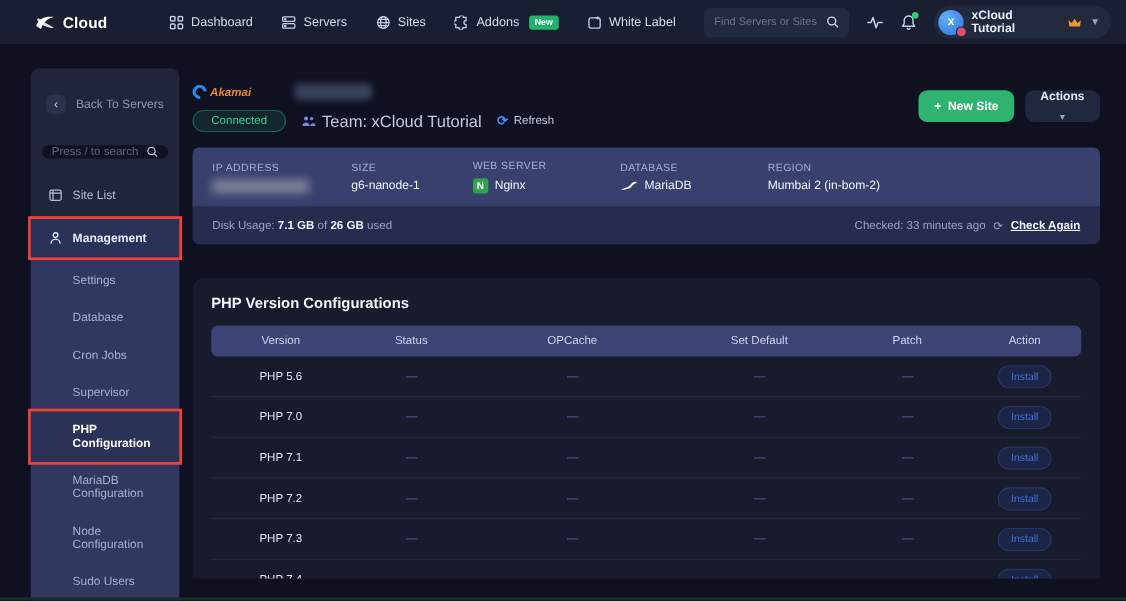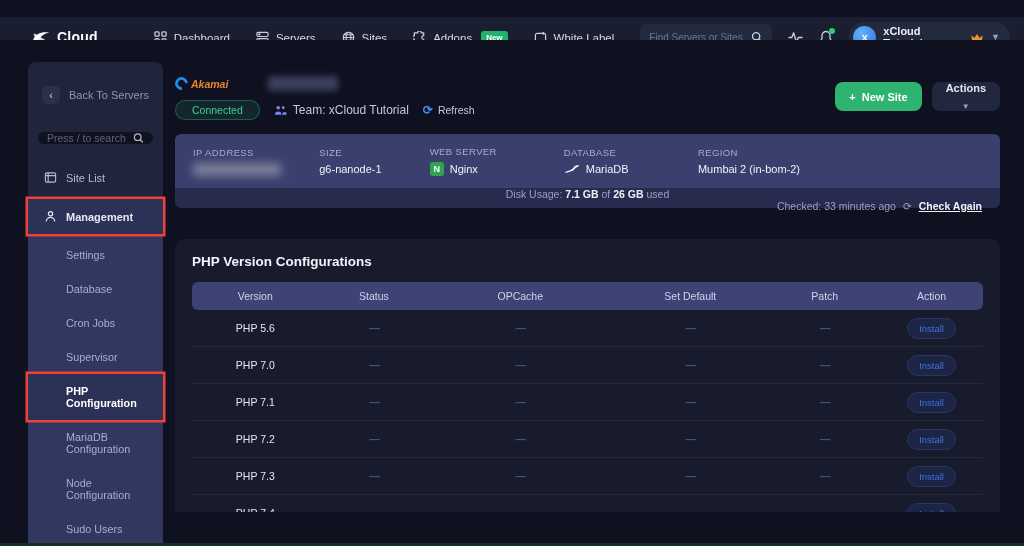--- a/index.html
+++ b/index.html
@@ -1,20 +1,20 @@
 <!DOCTYPE html>
 <html><head>
 <meta charset="utf-8">
 <style>
   * { margin:0; padding:0; box-sizing:border-box; }
   html,body { width:1024px; height:546px; overflow:hidden; }
   body { font-family:"Liberation Sans", sans-serif; background:#0f1121; color:#dfe3f0; position:relative; }
 
   
-  .navbar { height:40px; background:#191e31; display:flex; align-items:center; padding:0 14px 0 30px; gap:26px;margin-top:17px; }
+  .navbar { height:40px; background:#191e31; display:flex; align-items:center; padding:0 14px 0 30px; gap:26px; }
   .brand { display:flex; align-items:center; gap:5px; margin-right:30px; }
   .brand .logo-mark { width:22px; height:22px; }
   .brand .brand-text { font-size:14px; font-weight:bold; color:#ffffff; letter-spacing:.2px; }
   .nav-item { display:flex; align-items:flex-end; gap:7px; font-size:11.5px; color:#d6dae8; cursor:pointer; }
   .nav-item svg { display:block; }
   .badge-new { background:#23b26d; color:#fff; font-size:8px; font-weight:bold; padding:2px 5px; border-radius:3px; margin-left:2px; }
   .nav-right { margin-left:auto; display:flex; align-items:center; gap:16px; }
   .nav-search { width:132px; height:27px; background:#242a3d; border:none; border-radius:6px; display:flex; align-items:center; padding:0 9px; gap:6px; }
   .nav-search input { flex:1; background:transparent; border:none; outline:none; color:#cdd2e2; font-size:10px; font-family:inherit; width:90px; }
   .nav-search input::placeholder { color:#6d7490; }
@@ -47,35 +47,35 @@
 
   
   .main { position:absolute; left:175px; top:0; width:825px; bottom:0; }
   .server-head { display:flex; align-items:flex-start; margin-top:36px; }
   .provider-row { display:flex; align-items:center; gap:8px; }
   .akamai { display:flex; align-items:center; gap:3px; font-size:10.5px; font-weight:bold; font-style:italic; color:#e8862a; }
   .akamai .crescent { width:13px; height:13px; border-radius:50%; border:3px solid #1f8ceb; border-right-color:transparent; transform:rotate(40deg); }
   .blur-name { width:70px; height:15px; margin-left:32px; border-radius:3px; background:#39405c; filter:blur(3px); }
   .status-row { display:flex; align-items:center; gap:14px; margin-top:9px; }
   .pill-connected { background:rgba(46,197,135,.12); border:1px solid rgba(46,197,135,.35); color:#3ecf8e; font-size:10.5px; padding:3px 16px; border-radius:12px; }
-  .team { display:flex; align-items:center; gap:6px; font-size:12px; color:#c3c8da; }
+  .team { display:flex; align-items:center; gap:6px; font-size:15px; color:#c3c8da; }
   .refresh { display:flex; align-items:center; gap:5px; font-size:10.5px; color:#c3c8da; cursor:pointer; }
   .refresh .ric, .check-again .ric { color:#3f8cf2; font-size:12px; font-weight:bold; }
   .head-actions { margin-left:auto; display:flex; gap:10px; margin-top:6px; }
   .btn-green { background:#2fb370; color:#fff; border:none; border-radius:8px; height:29px; padding:0 14px; font-size:11px; font-weight:bold; display:flex; align-items:center; gap:6px; cursor:pointer; font-family:inherit; }
   .btn-dark { background:#222740; color:#e3e6f0; border:none; border-radius:8px; height:29px; padding:0 14px; font-size:11px; font-weight:bold; display:flex; align-items:center; gap:8px; cursor:pointer; font-family:inherit;flex-direction:column; }
   .btn-dark .chev { font-size:8px; }
 
   .info-bar { margin-top:14px; background:#3a406e; border-radius:6px 6px 0 0; height:54px; display:grid; grid-template-columns:16% 14% 17% 17% 16% 20%; align-items:center; padding:0 18px; }
   .info-col .lbl { font-size:9.5px; color:#a7acd0; letter-spacing:.4px; margin-bottom:5px; }
   .info-col .val { font-size:11px; color:#f0f2fa; display:flex; align-items:center; gap:6px; }
   .blur-ip { width:88px; height:13px; border-radius:3px; background:#8a8ea3; filter:blur(4px); opacity:.8; }
   .nginx-ic { width:14px; height:14px; border-radius:3px; background:#2ea44f; color:#fff; font-size:9px; font-weight:bold; display:flex; align-items:center; justify-content:center; }
 
-  .disk-bar { background:#272c4e; border-radius:0 0 6px 6px; height:20px; display:flex; align-items:center; padding:0 18px; font-size:10.5px; color:#9aa0c4;flex-direction:column; }
+  .disk-bar { background:#272c4e; border-radius:0 0 6px 6px; height:34px; display:flex; align-items:center; padding:0 18px; font-size:10.5px; color:#9aa0c4; }
   .disk-bar b { color:#eef0f8; }
   .disk-right { margin-left:auto; display:flex; align-items:center; gap:7px; }
   .check-again { color:#f2f4fa; font-weight:bold; text-decoration:underline; cursor:pointer; }
 
   .card { margin-top:31px; background:#181b2c; border-radius:10px 10px 0 0; height:273px; padding:15px 17px 0 17px; overflow:hidden; }
   .card-title { font-size:13.5px; font-weight:bold; color:#f2f4fa; }
   .thead { margin-top:13px; background:#3d4374; border-radius:6px; height:28px; display:grid; grid-template-columns:16% 14% 23% 20% 14% 13%; align-items:center; }
   .th { text-align:center; font-size:10.5px; color:#ced3ef; }
   .trow { display:grid; grid-template-columns:16% 14% 23% 20% 14% 13%; align-items:center; height:37px; border-bottom:1px solid #232944; }
   .td { text-align:center; font-size:10.5px; color:#e2e5f2; }

